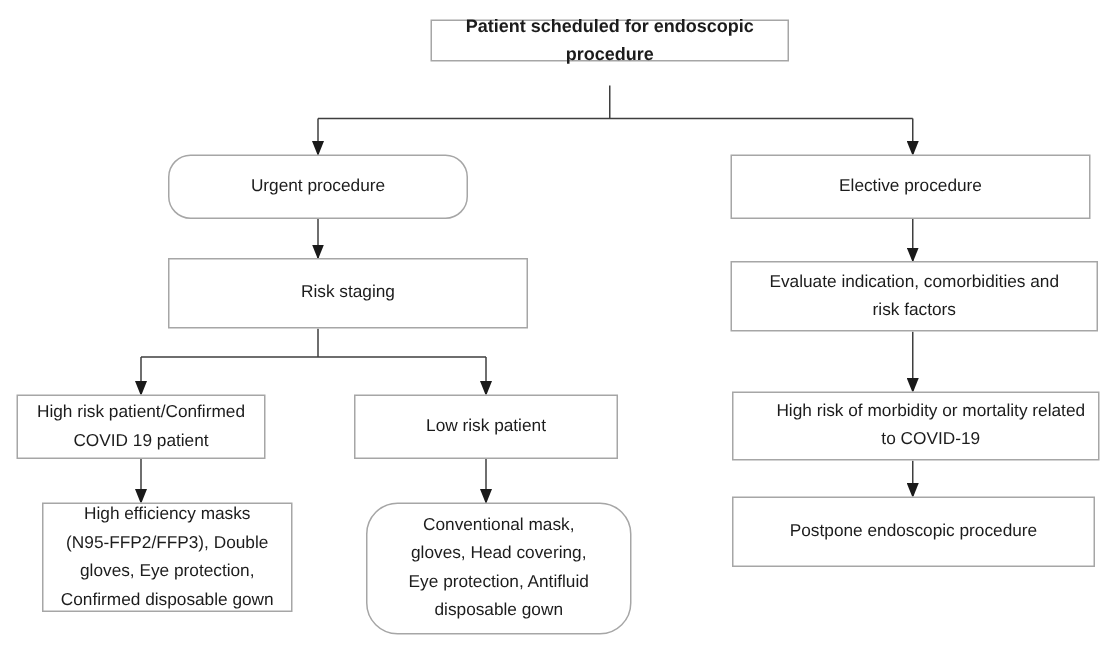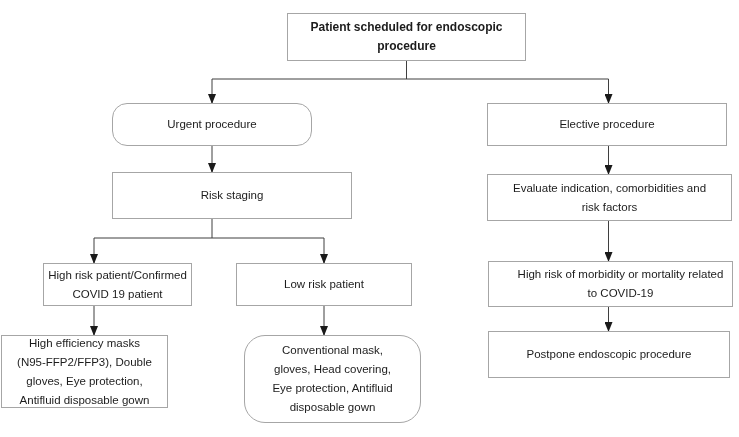--- a/index.html
+++ b/index.html
@@ -25,26 +25,26 @@
     display: flex;
     flex-direction: column;
     align-items: center;
     justify-content: center;
     text-align: center;
     color: #1c1c1c;
     font-size: 11.5px;
     line-height: 19px;
   }
   .n .ln { white-space: nowrap; }
-  #n-root      { left: 287px; top: 13px;  width: 239px; height: 48px; font-weight: bold; font-size: 12px; }
+  #n-root      { left: 287px; top: 13px;  width: 239px; height: 28px; font-weight: bold; font-size: 12px; }
   #n-urgent    { left: 112px; top: 103px; width: 200px; height: 43px; border-radius: 15px; }
   #n-risk      { left: 112px; top: 172px; width: 240px; height: 47px; }
-  #n-highrisk  { left: 11px;  top: 263px; width: 149px; height: 43px; margin-left: 32px; }
+  #n-highrisk  { left: 11px;  top: 263px; width: 166px; height: 43px; }
   #n-lowrisk   { left: 236px; top: 263px; width: 176px; height: 43px; }
-  #n-highppe   { left: 1px;  top: 335px; width: 167px; height: 73px; }
+  #n-highppe   { left: 28px;  top: 335px; width: 167px; height: 73px; }
   #n-lowppe    { left: 244px; top: 335px; width: 177px; height: 88px; border-radius: 21px; }
   #n-elective  { left: 487px; top: 103px; width: 240px; height: 43px; }
   #n-evaluate  { left: 487px; top: 174px; width: 245px; height: 47px; text-align: right; }
   #n-morbidity { left: 488px; top: 261px; width: 245px; height: 46px; padding-left: 20px; }
   #n-postpone  { left: 488px; top: 331px; width: 242px; height: 47px; }
 </style>
 </head>
 <body>
 
 <div id="canvas">
@@ -93,21 +93,21 @@
   </div>
 
   <div class="n" id="n-lowrisk">
     <div class="ln">Low risk patient</div>
   </div>
 
   <div class="n" id="n-highppe">
     <div class="ln">High efficiency masks</div>
     <div class="ln">(N95-FFP2/FFP3), Double</div>
     <div class="ln">gloves, Eye protection,</div>
-    <div class="ln">Antifluid disposable gown</div>
+    <div class="ln">Confirmed disposable gown</div>
   </div>
 
   <div class="n" id="n-lowppe">
     <div class="ln">Conventional mask,</div>
     <div class="ln">gloves, Head covering,</div>
     <div class="ln">Eye protection, Antifluid</div>
     <div class="ln">disposable gown</div>
   </div>
 
   <div class="n" id="n-elective">

